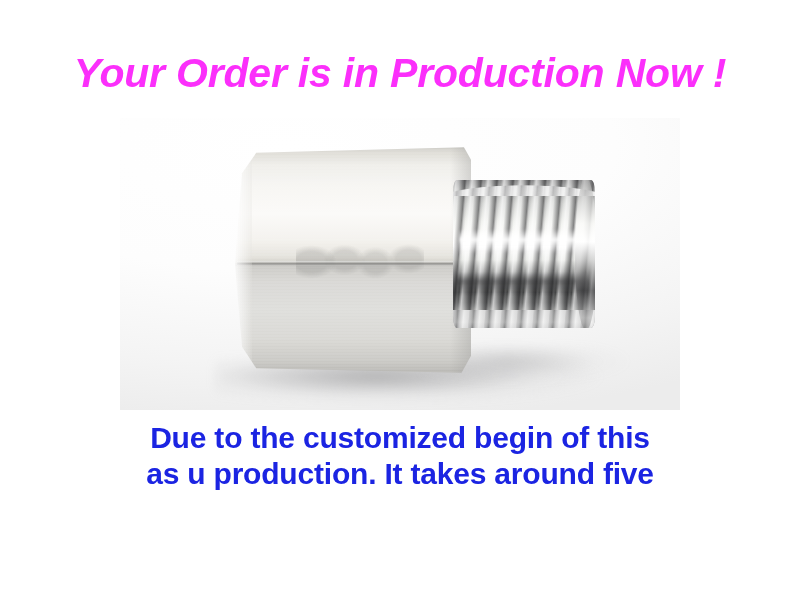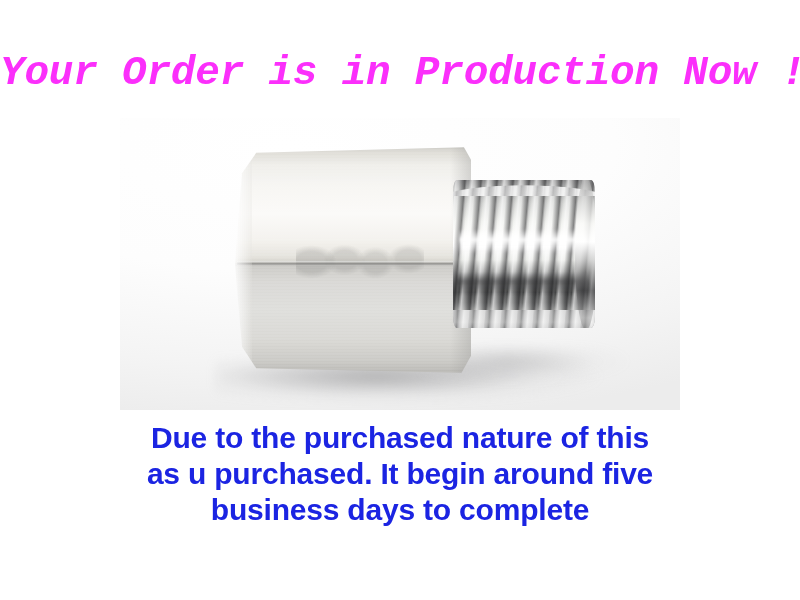--- a/index.html
+++ b/index.html
@@ -19,21 +19,21 @@
     overflow: hidden;
   }
 
   
   .headline {
     position: absolute;
     left: 0;
     top: 50px;
     width: 800px;
     text-align: center;
-    font-family: Liberation Mono, monospace;
+    font-family: Liberation Sans, sans-serif;
     font-size: 41px;
     font-weight: bold;
     font-style: italic;
     letter-spacing: -0.2px;
     line-height: 46px;
     white-space: nowrap;
     color: #fb2ffb;
   }
 
   
@@ -309,18 +309,17 @@
       <div class="thread-ridges"></div>
       <div class="thread-rootband"></div>
       <div class="thread-specular"></div>
       <div class="thread-crest-top"></div>
       <div class="thread-crest-bot"></div>
       <div class="thread-cap"></div>
     </div>
   </div>
 
   <div class="body-copy">
-    <span class="ln">Due to the purchased nature of this</span>
-    <span class="ln">as u purchased. It begin around five</span>
-    <span class="ln">business days to complete</span>
+    <span class="ln">Due to the customized begin of this</span>
+    <span class="ln">as u production. It takes around five</span>
   </div>
 
 </div>
 
 </body></html>

